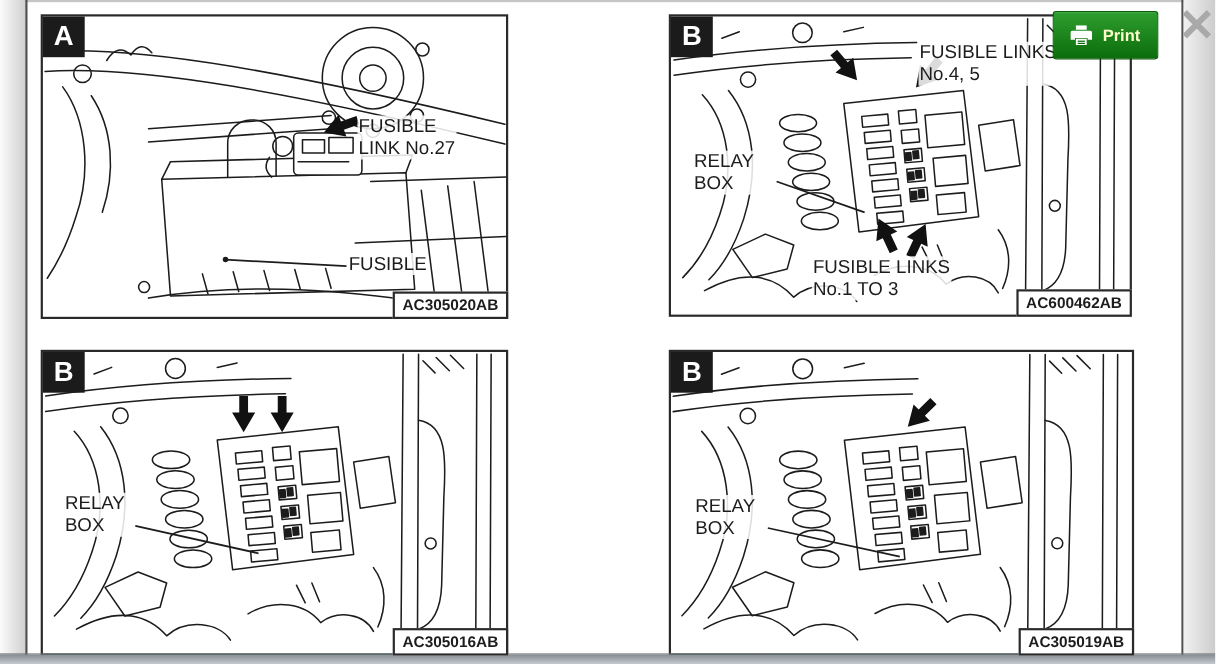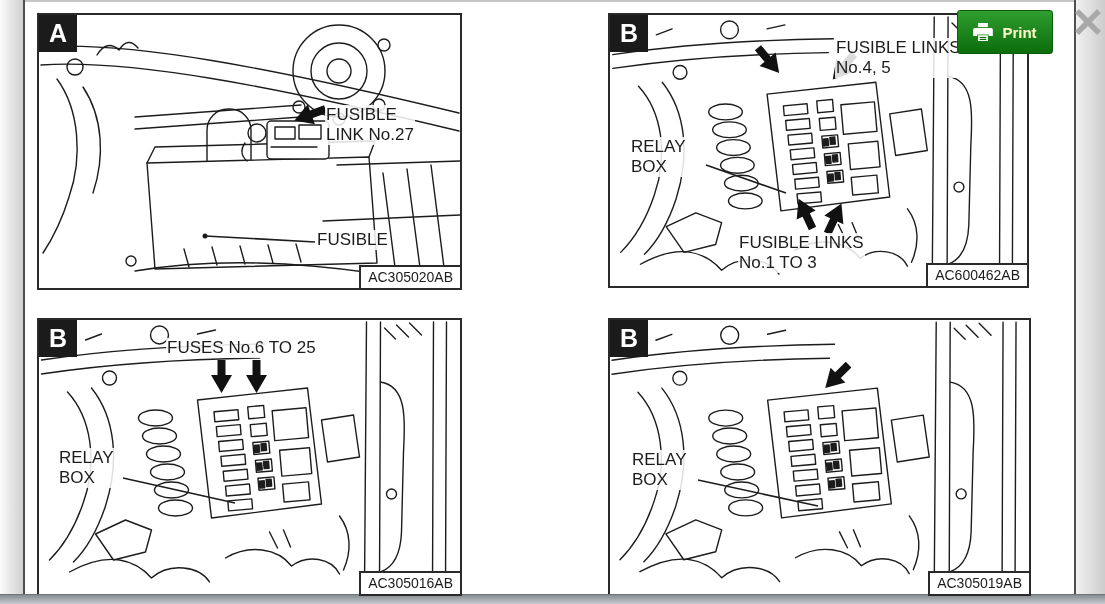--- a/index.html
+++ b/index.html
@@ -20,21 +20,21 @@
   .p1{left:37px;top:13px;width:421px;height:273px;}
   .p2{left:608px;top:13px;width:417px;height:271px;}
   .p3{left:37px;top:318px;width:421px;height:274px;}
   .p4{left:608px;top:318px;width:419px;height:274px;}
   .art,.ov{position:absolute;left:0;top:0;width:100%;height:100%;}
   .ov{pointer-events:none;}
   .letterbox{position:absolute;left:0;top:0;width:38px;height:37px;background:#1b1b1b;
              color:#fff;font-weight:bold;font-size:25px;display:flex;align-items:center;
              justify-content:center;z-index:3;}
   .codebox{position:absolute;right:-2px;bottom:-2px;border:2px solid #2a2a2a;background:#fff;
-           font-weight:normal;font-size:14px;padding:2px 7px 3px;z-index:3;letter-spacing:0;}
+           font-weight:bold;font-size:14px;padding:2px 7px 3px;z-index:3;letter-spacing:0;}
   .lbl{position:absolute;font-size:17px;line-height:20px;white-space:pre-line;z-index:2;
        background:rgba(255,255,255,.85);padding:0 1px;}
   .arrow{fill:#111;stroke:none;}
   .leader{stroke:#1c1c1c;stroke-width:1.6;fill:none;}
   
   .print-btn{position:absolute;left:957px;top:10px;width:96px;height:44px;z-index:10;
              background:linear-gradient(to bottom,#2f9e2f,#0b6d0b);border:1px solid #0a5c0a;
              border-radius:3px;display:flex;align-items:center;justify-content:center;gap:9px;
              cursor:pointer;box-sizing:border-box;}
   .print-btn span{color:#ffffcc;font-size:15px;font-weight:600;}
@@ -180,21 +180,20 @@
   <div class="panel p3">
     <svg class="art" viewBox="0 0 420 274">
         <use href="#bayb"></use>
       </svg>
     <svg class="ov" viewBox="0 0 421 274">
       <use href="#arr" transform="translate(193,40) rotate(90)"></use>
       <use href="#arr" transform="translate(228,40) rotate(90)"></use>
       <path class="leader" d="M84,158 L196,183"></path>
     </svg>
     <div class="letterbox">B</div>
-    <div class="lbl" style="left:127px;top:18px">FUSES No.6 TO 25</div>
     <div class="lbl" style="left:19px;top:128px">RELAY
 BOX</div>
     <div class="codebox">AC305016AB</div>
   </div>
 
   <div class="panel p4">
     <svg class="art" viewBox="0 0 420 274">
         <use href="#bayb"></use>
       </svg>
     <svg class="ov" viewBox="0 0 419 274">

